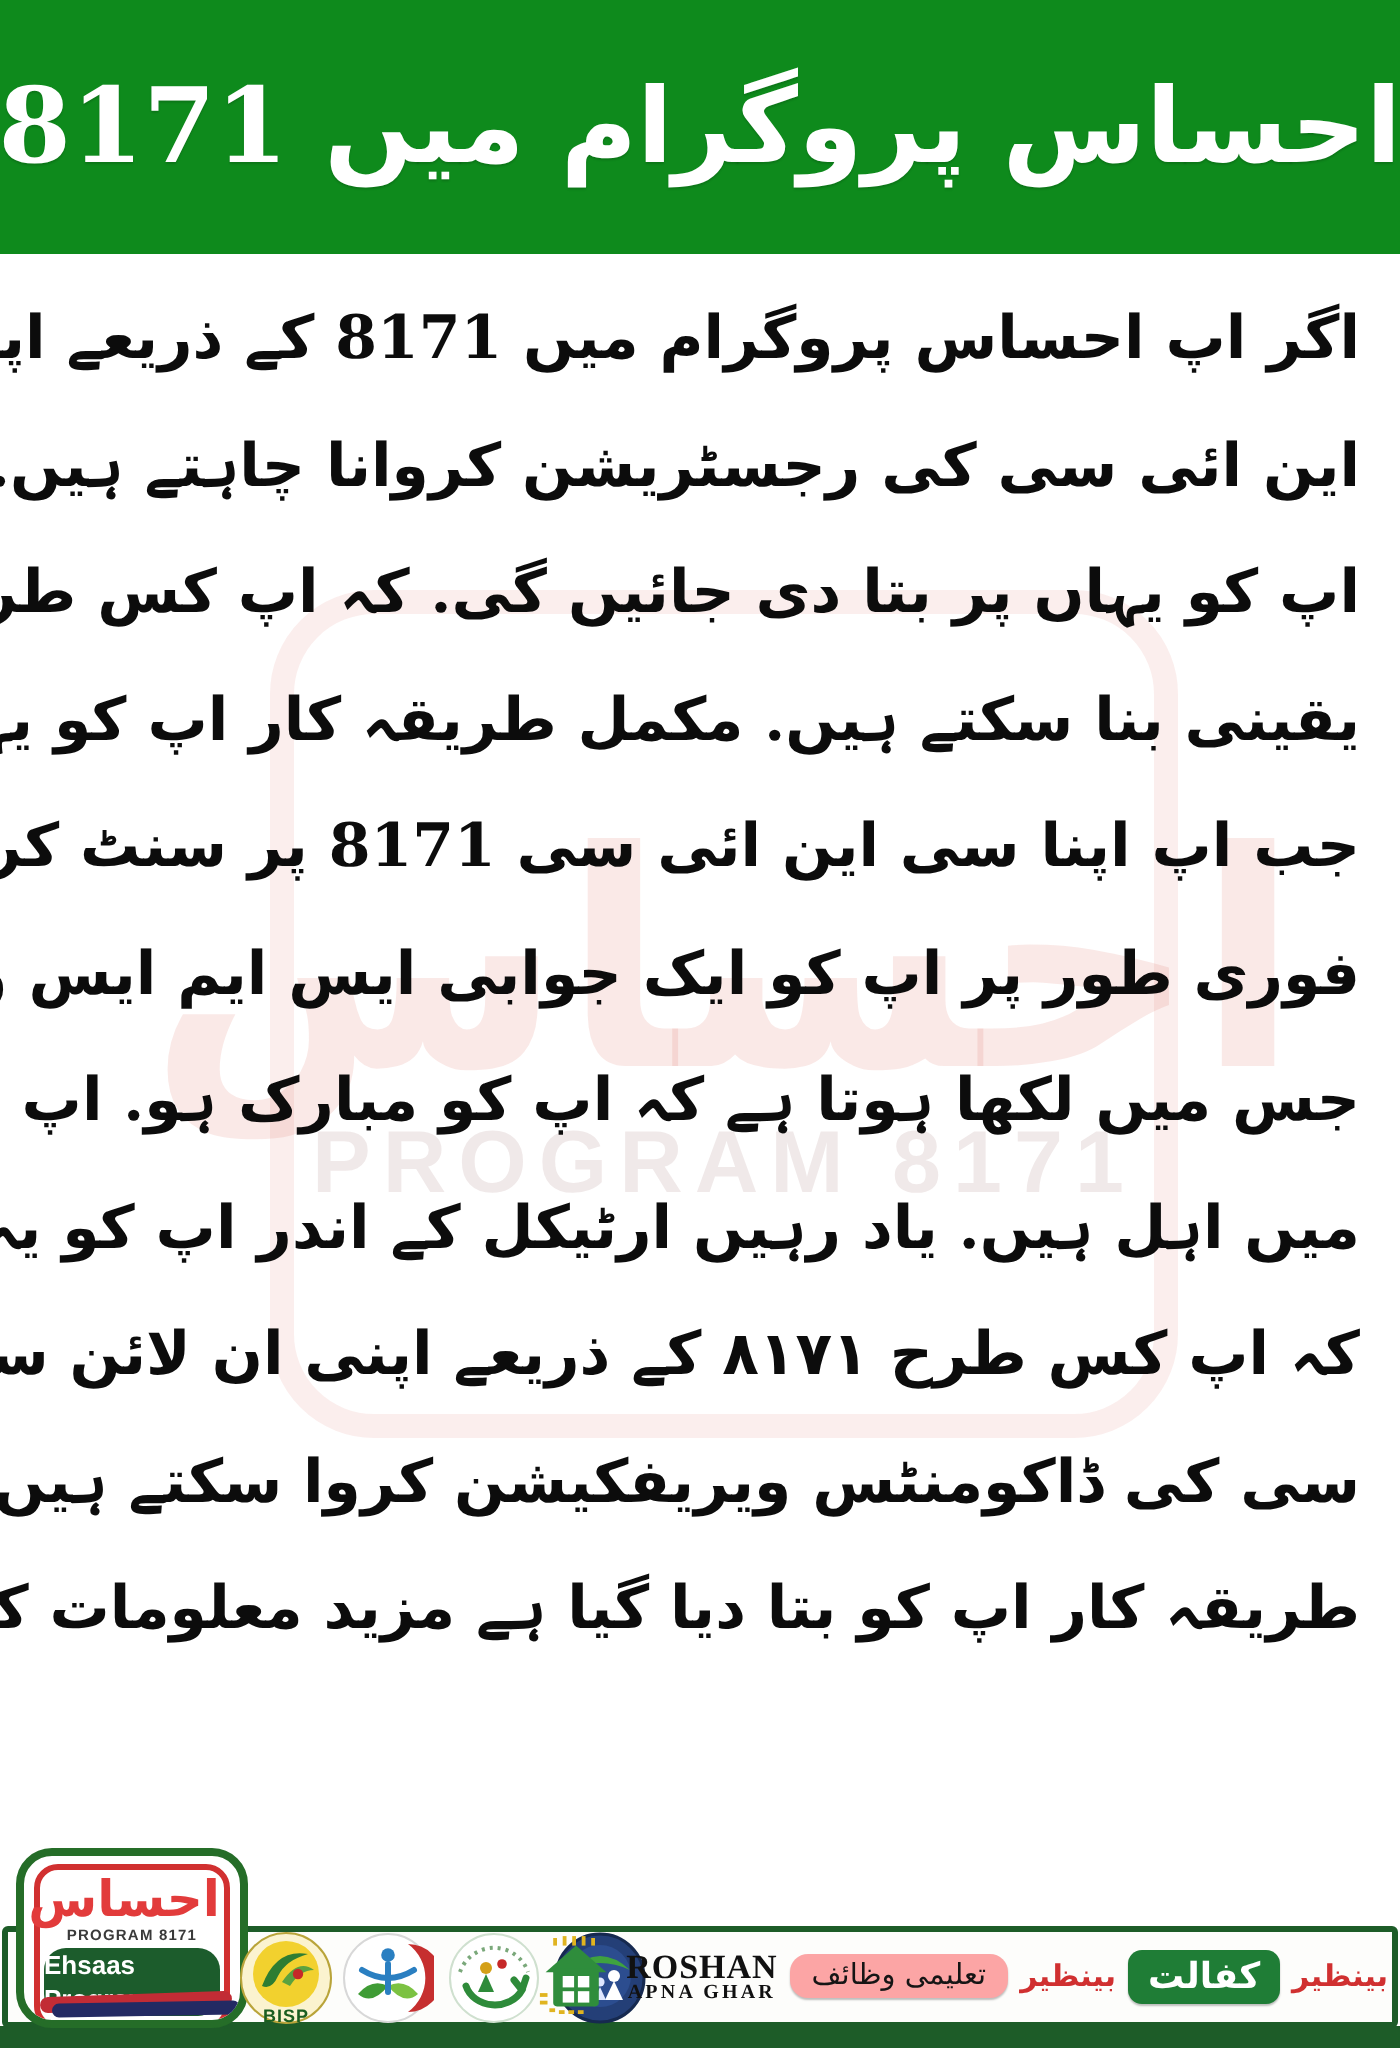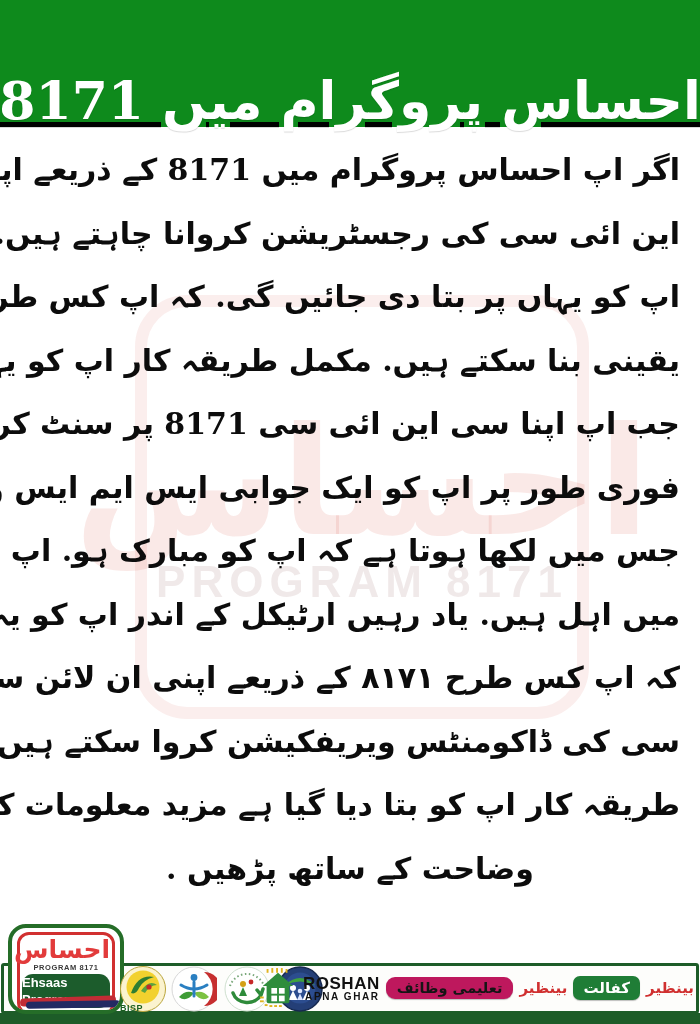--- a/index.html
+++ b/index.html
@@ -4,21 +4,21 @@
 <style>
   html,body{margin:0;padding:0;background:#888;}
   #page{
     position:relative;width:700px;height:1024px;margin:0 auto;
     background:#ffffff;overflow:hidden;
     font-family:"DejaVu Sans",sans-serif;
   }
   
   .header{
     position:absolute;left:0;top:0;width:700px;height:127px;
-    background:#0e8a1c;display:flex;align-items:flex-end;justify-content:center;text-decoration:underline;
+    background:#0e8a1c;display:flex;align-items:center;justify-content:center;
   }
   .header-title{
     direction:rtl;color:#ffffff;font-weight:bold;font-size:52px;line-height:1;
     font-family:"DejaVu Serif","DejaVu Sans",serif;white-space:nowrap;
     text-shadow:0 1px 1px rgba(0,0,0,.15);
   }
   
   .watermark{
     position:absolute;left:135px;top:295px;width:430px;height:400px;
     border:12px solid rgba(214,90,80,0.10);border-radius:52px;
@@ -67,41 +67,41 @@
     border-radius:11px;font-size:13px;font-weight:bold;line-height:17px;text-align:left;
     font-family:"Liberation Sans","DejaVu Sans",sans-serif;
   }
   .ehsaas-stripe-red{position:absolute;left:8px;bottom:5px;width:96px;height:8px;
     background:#c22c35;border-radius:4px;transform:rotate(-2deg);}
   .ehsaas-stripe-navy{position:absolute;left:14px;bottom:2px;width:94px;height:7px;
     background:#232a63;border-radius:4px;transform:rotate(-1deg);}
   
   .logo-circle{position:absolute;top:966px;width:46px;height:46px;z-index:6;}
   .bisp-label{
-    position:absolute;left:0;bottom:-1px;width:46px;
+    position:absolute;left:0;bottom:-1px;width:46px;text-align:center;
     font-family:"Liberation Sans","DejaVu Sans",sans-serif;
     font-size:9px;font-weight:bold;color:#1b5e20;letter-spacing:.5px;
   }
   
   .footer-right{
     position:absolute;right:6px;top:967px;height:42px;z-index:6;
     display:flex;direction:rtl;align-items:center;gap:6px;
   }
   .benazir-text{color:#d03030;font-weight:bold;font-size:15px;direction:rtl;white-space:nowrap;}
   .kafalat-badge{
-    background:#1f7d36;color:#ffffff;font-weight:bold;font-size:15px;direction:rtl;
+    background:#1f7d36;color:#ffffff;font-weight:bold;font-size:18px;direction:rtl;
     border-radius:7px;padding:3px 10px;white-space:nowrap;box-shadow:0 1px 1px rgba(0,0,0,.25);
   }
   .taleemi-badge{
-    background:#be185d;color:#151515;font-weight:bold;font-size:14.5px;direction:rtl;
+    background:#fca5a5;color:#151515;font-weight:normal;font-size:14.5px;direction:rtl;
     border-radius:9px;padding:3px 11px;white-space:nowrap;box-shadow:0 1px 1px rgba(0,0,0,.25);
   }
   .roshan-block{
-    direction:ltr;text-align:right;color:#111;line-height:1;
-    font-family:Liberation Sans, sans-serif;white-space:nowrap;
+    direction:ltr;text-align:center;color:#111;line-height:1;
+    font-family:Liberation Serif, serif;white-space:nowrap;
   }
   .roshan-line1{font-size:17px;font-weight:bold;letter-spacing:.5px;}
   .roshan-line2{font-size:10px;font-weight:bold;letter-spacing:1.6px;}
   .house-wrap{direction:ltr;width:38px;height:40px;}
 </style>
 </head>
 <body>
 
 <div id="page">
 
@@ -119,21 +119,20 @@
     <div class="line">این ائی سی کی رجسٹریشن کروانا چاہتے ہیں. تو مکمل معلومات</div>
     <div class="line">اپ کو یہاں پر بتا دی جائیں گی. کہ اپ کس طرح اپنی اہلیت کو</div>
     <div class="line">یقینی بنا سکتے ہیں. مکمل طریقہ کار اپ کو یہاں پر بتا دیا گیا ہے.</div>
     <div class="line">جب اپ اپنا سی این ائی سی 8171 پر سنٹ کرتے ہیں. تو</div>
     <div class="line">فوری طور پر اپ کو ایک جوابی ایس ایم ایس وصول ہوتا ہے.</div>
     <div class="line">جس میں لکھا ہوتا ہے کہ اپ کو مبارک ہو. اپ اس پروگرام</div>
     <div class="line">میں اہل ہیں. یاد رہیں ارٹیکل کے اندر اپ کو یہ بھی بتایا گیا ہے</div>
     <div class="line">کہ اپ کس طرح ۸۱۷۱ کے ذریعے اپنی ان لائن سی این ائی</div>
     <div class="line">سی کی ڈاکومنٹس ویریفکیشن کروا سکتے ہیں. یہاں پر تمام تر</div>
     <div class="line">طریقہ کار اپ کو بتا دیا گیا ہے مزید معلومات کے لیے ارٹیکل کو</div>
-    <div class="line">وضاحت کے ساتھ پڑھیں .</div>
   </div>
 
   <div class="footer-strip"></div>
   <div class="bottom-bar"></div>
 
   <div class="ehsaas-badge">
     <div class="ehsaas-inner">
       <div class="ehsaas-urdu">احساس</div>
       <div class="ehsaas-program">PROGRAM 8171</div>
       <div class="ehsaas-pill">Ehsaas Program</div>

